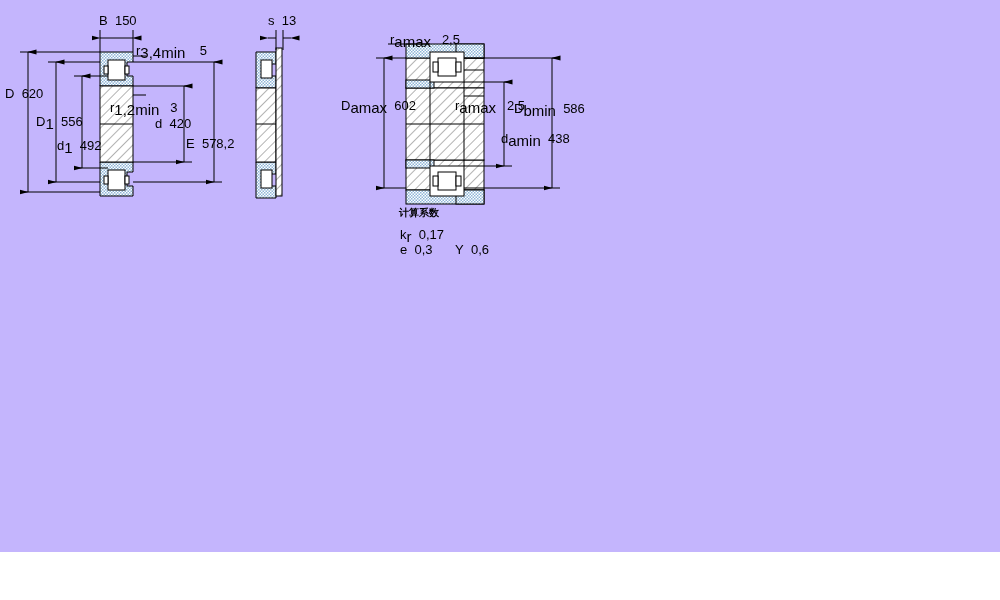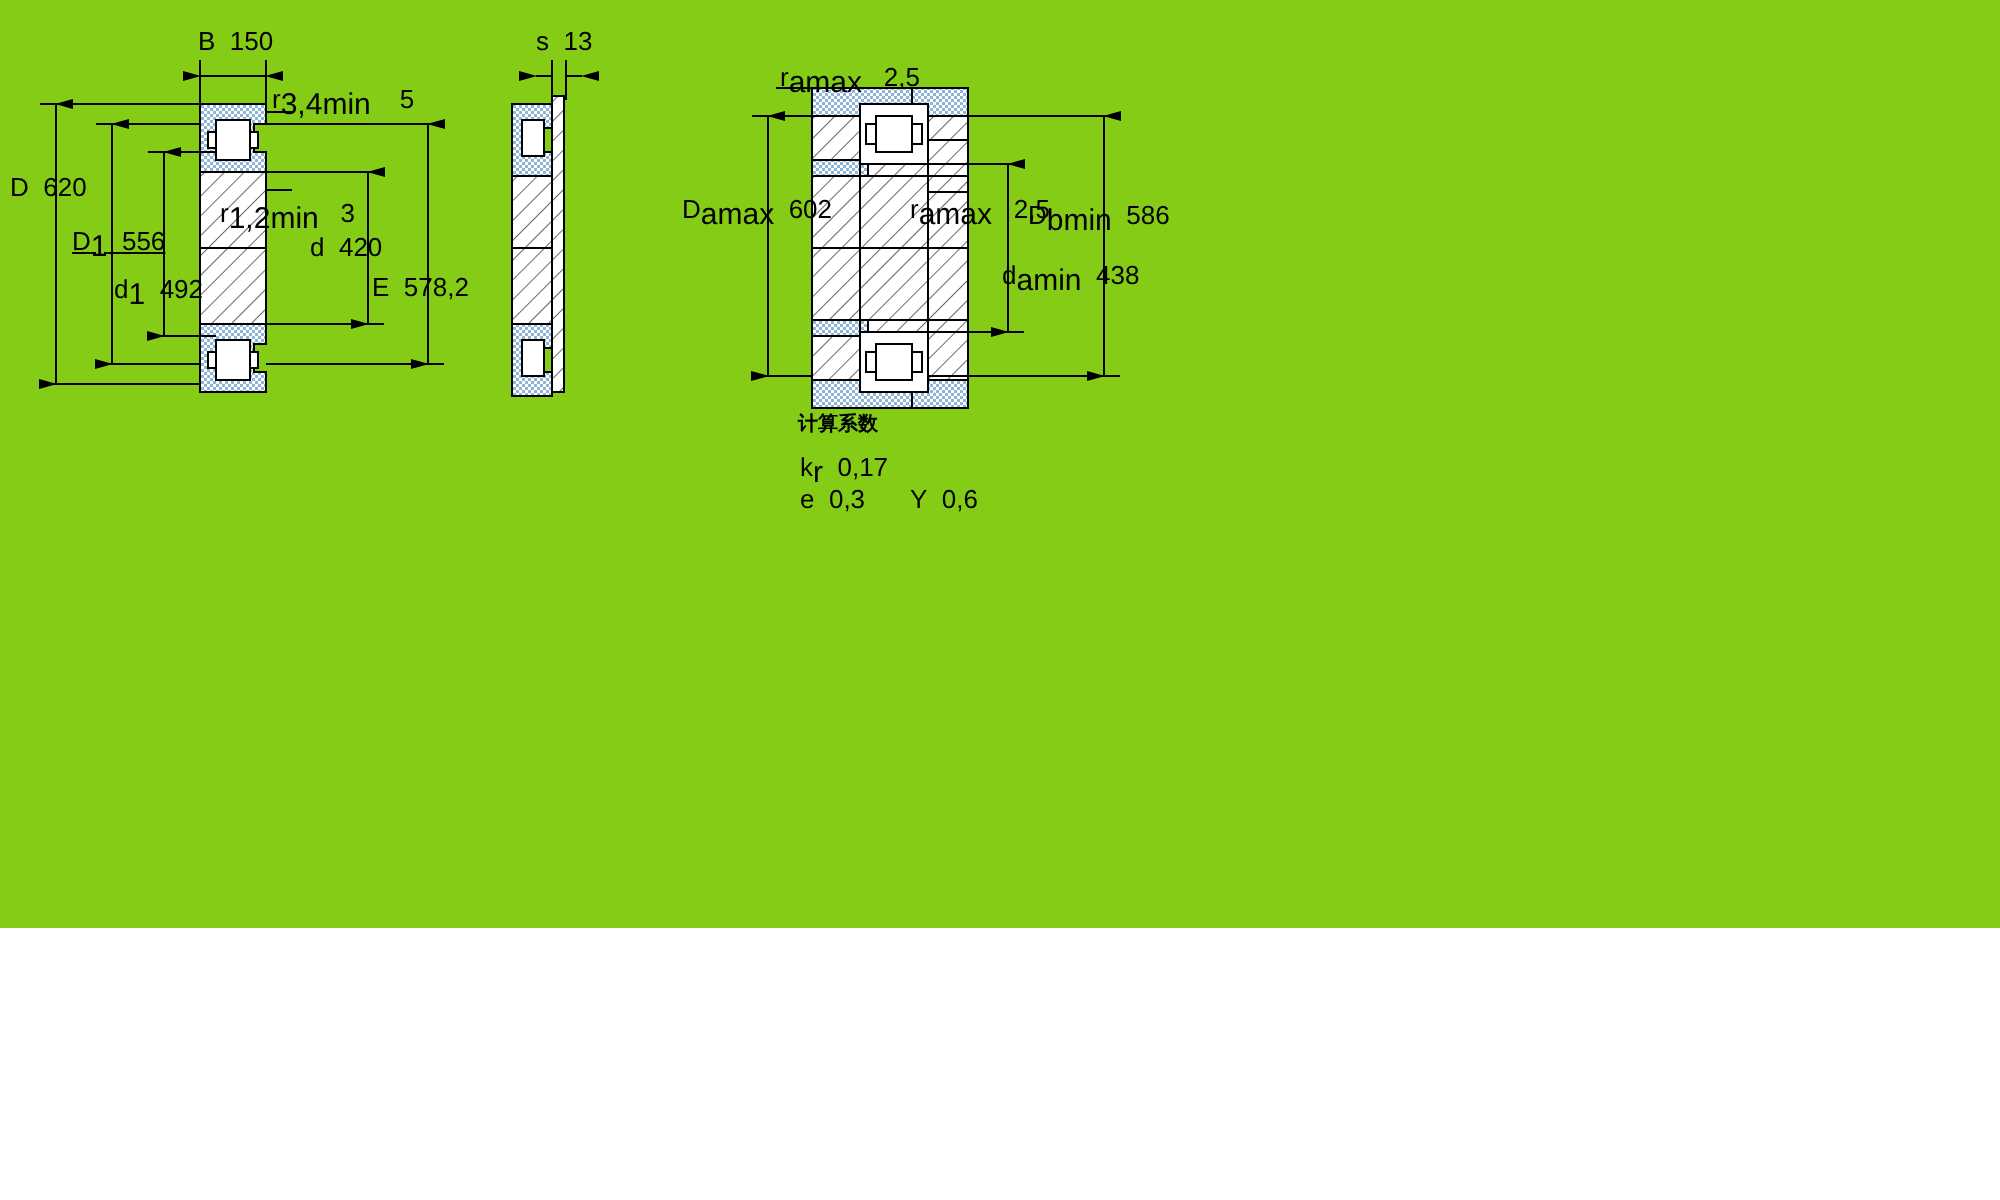--- a/index.html
+++ b/index.html
@@ -1,18 +1,18 @@
 <!DOCTYPE html>
 <html><head>
 <meta charset="utf-8">
 <style>
   html,body{margin:0;padding:0;background:#ffffff;}
   body{width:1000px;height:600px;overflow:hidden;
        font-family:"Liberation Sans","DejaVu Sans",sans-serif;}
-  #stage{position:relative;width:1000px;height:464px;background:#84cc16;}
+  #stage{position:relative;width:1000px;height:552px;background:#c4b5fd;}
   svg.draw{position:absolute;left:0;top:0;width:1000px;height:600px;}
   .lbl{position:absolute;white-space:nowrap;color:#000;font-size:13px;
        font-family:"Liberation Sans","DejaVu Sans",sans-serif;line-height:1;}
   .lbl sub{font-size:15px;vertical-align:baseline;position:relative;top:3px;}
   .cn{font-weight:bold;font-family:"DejaVu Sans",sans-serif;font-size:10px;}
 </style>
 </head>
 <body>
 
 <div id="stage">
@@ -164,21 +164,21 @@
   <div class="lbl" style="left:136px;top:42px;">
     <span>r</span><sub>3,4min</sub>&nbsp;&nbsp;&nbsp;
     <span>5</span>
   </div>
 
   <div class="lbl" style="left:5px;top:87px;">
     <span>D</span>&nbsp;
     <span>620</span>
   </div>
 
-  <div class="lbl" style="left:36px;top:113px;text-decoration:underline;">
+  <div class="lbl" style="left:36px;top:113px;">
     <span>D</span><sub>1</sub>&nbsp;
     <span>556</span>
   </div>
 
   <div class="lbl" style="left:57px;top:137px;">
     <span>d</span><sub>1</sub>&nbsp;
     <span>492</span>
   </div>
 
   <div class="lbl" style="left:110px;top:99px;">

